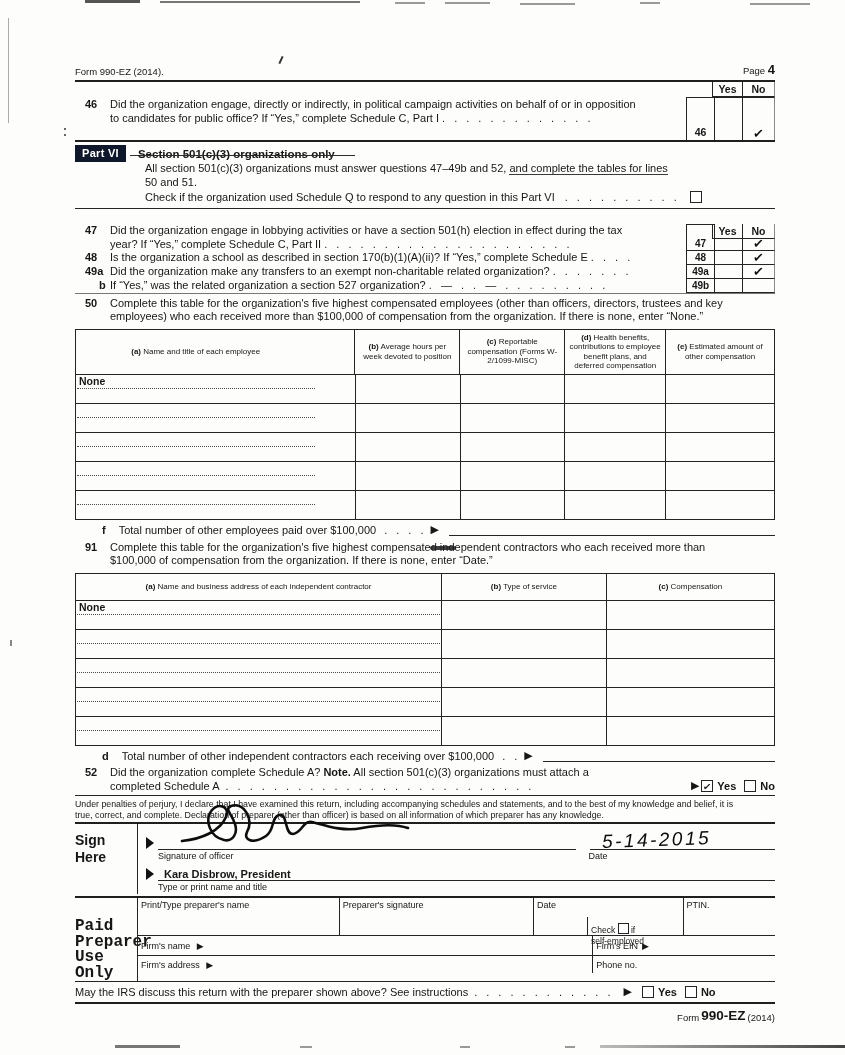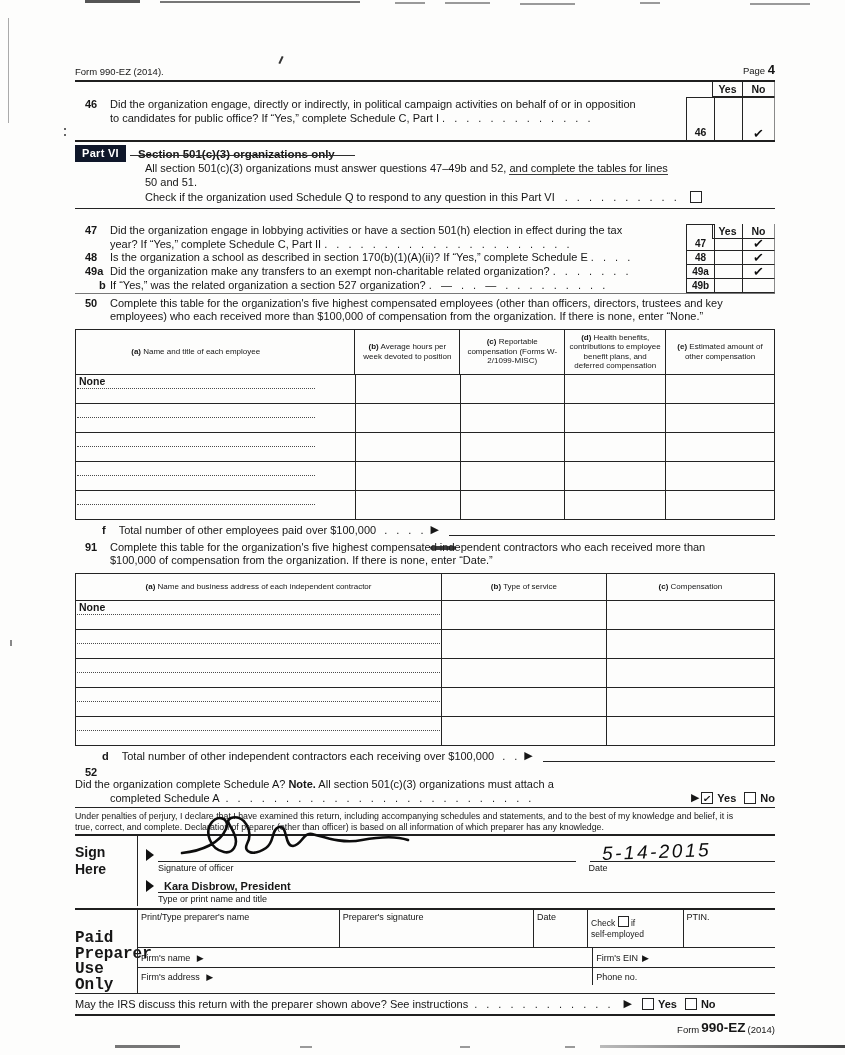--- a/index.html
+++ b/index.html
@@ -96,21 +96,21 @@
   .namerow{display:flex;align-items:flex-end;height:16px;}
   .nameval{flex:1;border-bottom:1.4px solid #242424;font-weight:bold;font-size:11px;padding-left:6px;}
 
   
   .prepblk{display:flex;border-top:2px solid #1f1f1f;margin-top:2px;}
   .prep-label{width:62px;flex:none;font-weight:bold;font-size:16px;line-height:15.5px;padding-top:21px;font-family:Liberation Mono, monospace;}
   .prep-grid{flex:1;border-left:1.8px solid #242424;font-size:9px;}
   .prow1{display:flex;height:37px;border-bottom:1.6px solid #242424;}
   .pcell{border-left:1.6px solid #242424;box-sizing:border-box;padding:2px 3px;}
   .pcell:first-child{border-left:none;}
-  .pc-name{width:31.5%;} .pc-sig{width:30.5%;} .pc-date{width:8.5%;} .pc-check{width:15%;font-size:8.5px;line-height:11px;} .pc-ptin{width:14.5%;}
+  .pc-name{width:31.5%;} .pc-sig{width:30.5%;} .pc-date{width:8.5%;} .pc-check{width:15%;font-size:8.5px;line-height:11px;margin-top:19px;} .pc-ptin{width:14.5%;}
   .prow2{display:flex;height:19px;border-bottom:1.6px solid #242424;align-items:center;}
   .prow3{display:flex;height:17px;align-items:center;}
   .pc-left{width:71.3%;box-sizing:border-box;padding:0 3px;}
   .pc-right{width:28.7%;border-left:1.6px solid #242424;box-sizing:border-box;padding:0 3px;height:100%;display:flex;align-items:center;}
   .inlinebox{display:inline-block;vertical-align:-1px;}
 
   .irsrow{display:flex;align-items:center;font-size:11px;border-top:1.8px solid #242424;border-bottom:2.5px solid #1f1f1f;padding:3px 0 4px 0;}
   .irsrow .dots{margin:0 6px;}
   .footer{display:flex;justify-content:flex-end;align-items:flex-end;padding-top:4px;font-size:9.5px;}
   .footer .big{font-weight:bold;font-size:13.5px;margin:0 2px;}
@@ -391,21 +391,21 @@
 
     <div class="fline">
       <span class="n">d</span>
       <span>Total number of other independent contractors each receiving over $100,000</span>
       <span class="dots" style="margin-left:8px;">. .</span>
       <span class="arrow">▶</span>
       <span class="fillline"></span>
     </div>
 
     <div style="padding:2px 0 3px 0;">
-      <div style="display:flex;flex-direction:column;">
+      <div style="display:flex;">
         <span class="qnum">52</span>
         <span class="qtxt">
           <span>Did the organization complete Schedule A? </span><b>Note.</b><span> All section 501(c)(3) organizations must attach a</span>
         </span>
       </div>
       <div class="l52-line2">
         <span>completed Schedule A</span>
         <span class="dots">. . . . . . . . . . . . . . . . . . . . . . . . . .</span>
         <span class="arrow" style="margin:0 2px;">▶</span>
         <span class="cb">

